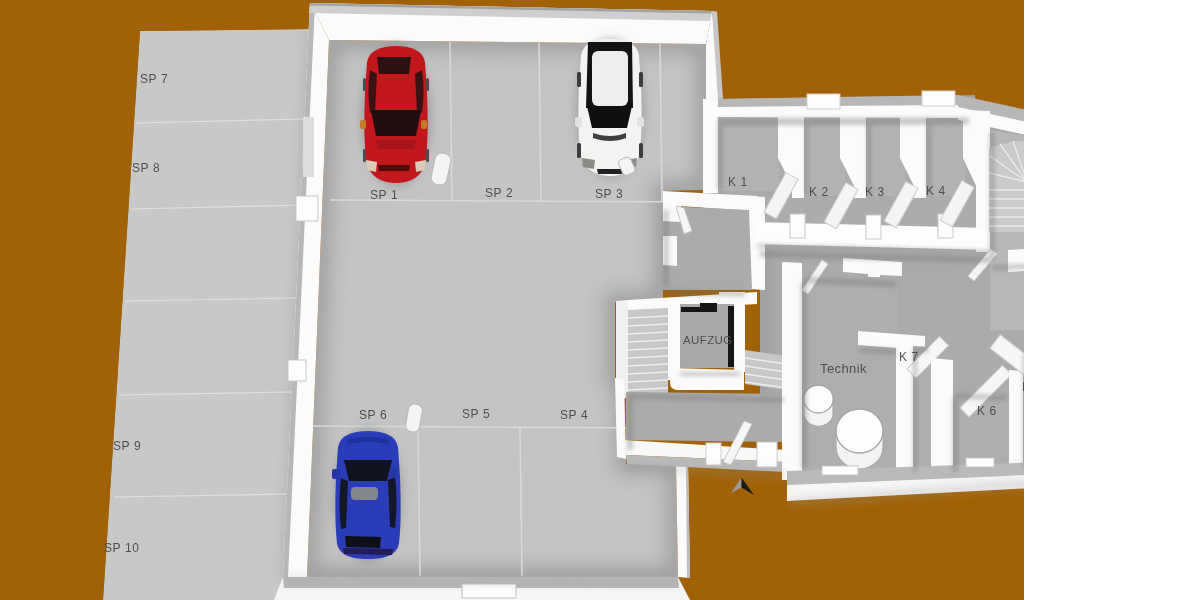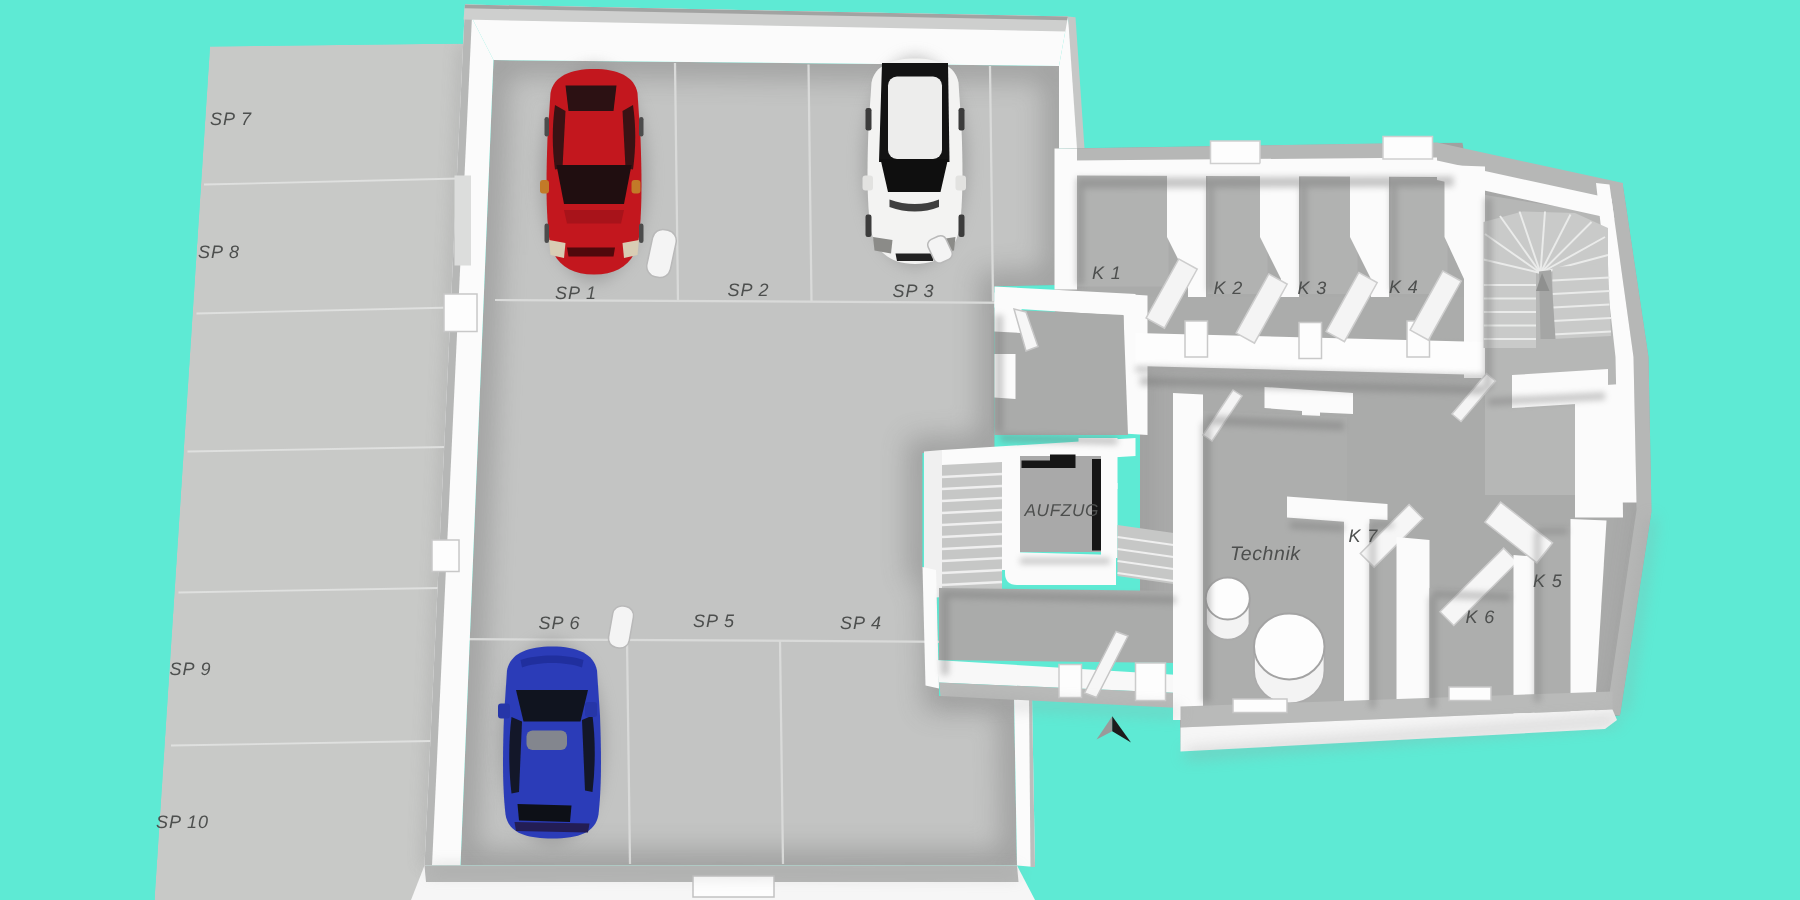--- a/index.html
+++ b/index.html
@@ -1,17 +1,17 @@
 <!DOCTYPE html>
 <html><head>
 <meta charset="utf-8">
 <style>
   html,body{margin:0;padding:0;background:#ffffff;}
-  #stage{position:relative;width:1200px;height:600px;overflow:hidden;background:#5eead4;
-         font-family:"Liberation Sans", sans-serif;font-style:italic;}
+  #stage{position:relative;width:1024px;height:600px;overflow:hidden;background:#a16207;
+         font-family:"Liberation Sans", sans-serif;}
   svg{display:block}
   text{font-family:"Liberation Sans", sans-serif;fill:#4d4f4e;}
 </style>
 </head>
 <body>
 <div id="stage">
 <svg width="1200" height="600" viewBox="0 0 1200 600">
 <defs>
   <filter id="soft1" x="-50%" y="-50%" width="200%" height="200%">
           <feGaussianBlur stdDeviation="2.2"></feGaussianBlur>

